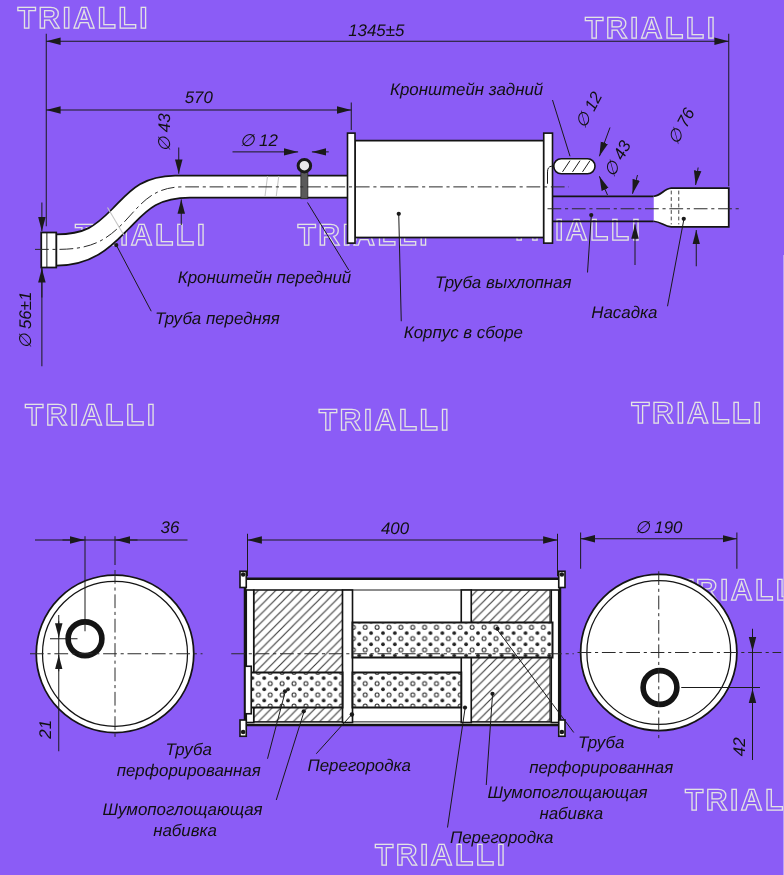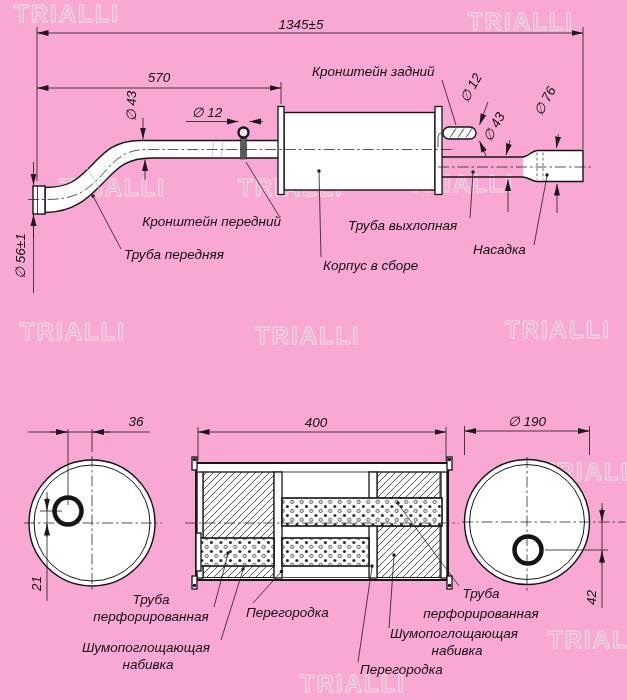--- a/index.html
+++ b/index.html
@@ -1,16 +1,16 @@
 <!DOCTYPE html>
 <html><head>
 <meta charset="utf-8">
 <style>
   html,body{margin:0;padding:0;background:#fff;}
-  .stage{width:627px;height:700px;background:#f9a8d4;position:relative;overflow:hidden;}
+  .stage{width:627px;height:700px;background:#8b5cf6;position:relative;overflow:hidden;}
   svg{display:block;}
   .ol  { fill:#fff; stroke:#141414; stroke-width:1.4; }
   .ol2 { fill:#fff; stroke:#141414; stroke-width:2; }
   .bar { fill:#fff; stroke:#141414; stroke-width:1.3; }
   .thin{ stroke:#1a1a1a; stroke-width:0.8; fill:none; }
   .cl  { stroke:#2a2a2a; stroke-width:0.8; fill:none; stroke-dasharray:11 3 2.5 3; }
   .dash{ stroke:#444; stroke-width:0.8; fill:none; stroke-dasharray:3 2.2; }
   .seam{ stroke:#c6c6c6; stroke-width:0.9; fill:none; }
   .ldr { stroke:#1a1a1a; stroke-width:0.8; fill:none; }
   .dot { fill:#1a1a1a; }

